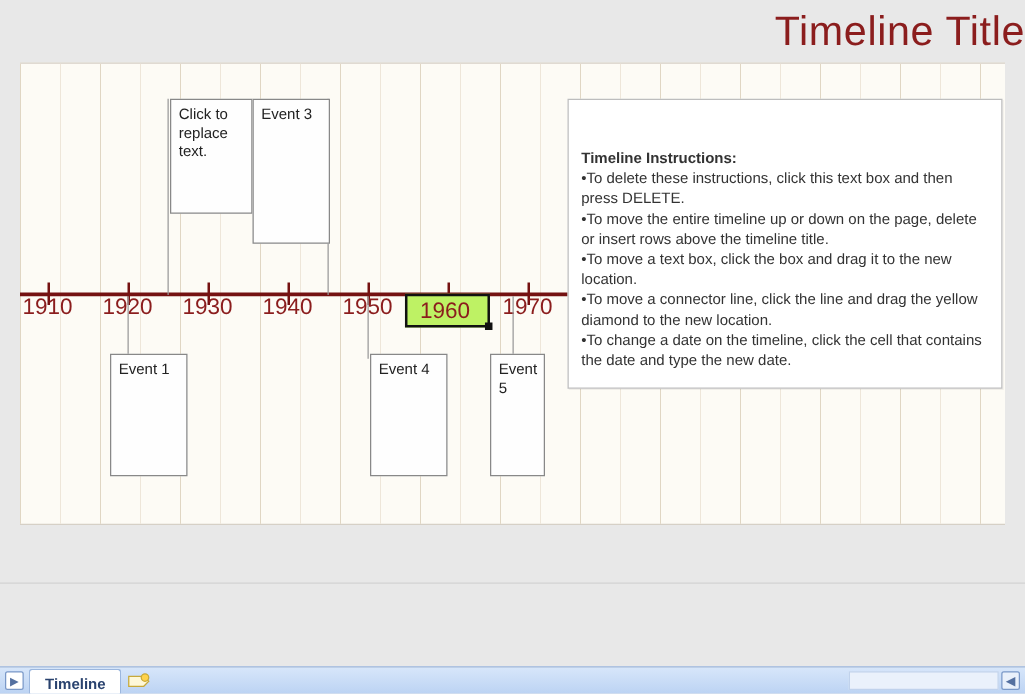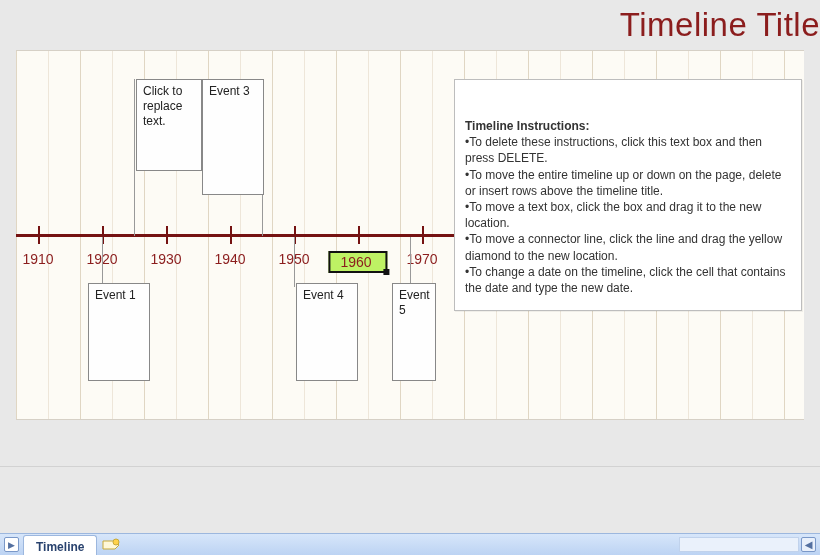--- a/index.html
+++ b/index.html
@@ -52,22 +52,22 @@
     background: #751212;
   }
   .tick {
     position: absolute;
     top: 175px;
     width: 2px; height: 18px;
     background: #751212;
   }
   .date {
     position: absolute;
-    top: 200px;
-    font-size: 14px;
+    top: 184px;
+    font-size: 18px;
     color: #8b1d1d;
     transform: translateX(-50%);
   }
   .date.selected {
     border: 2px solid #111;
     background: #bef264;
     padding: 1px 14px 1px 10px;
     transform: translateX(-50%);
   }
   .date.selected::after{

